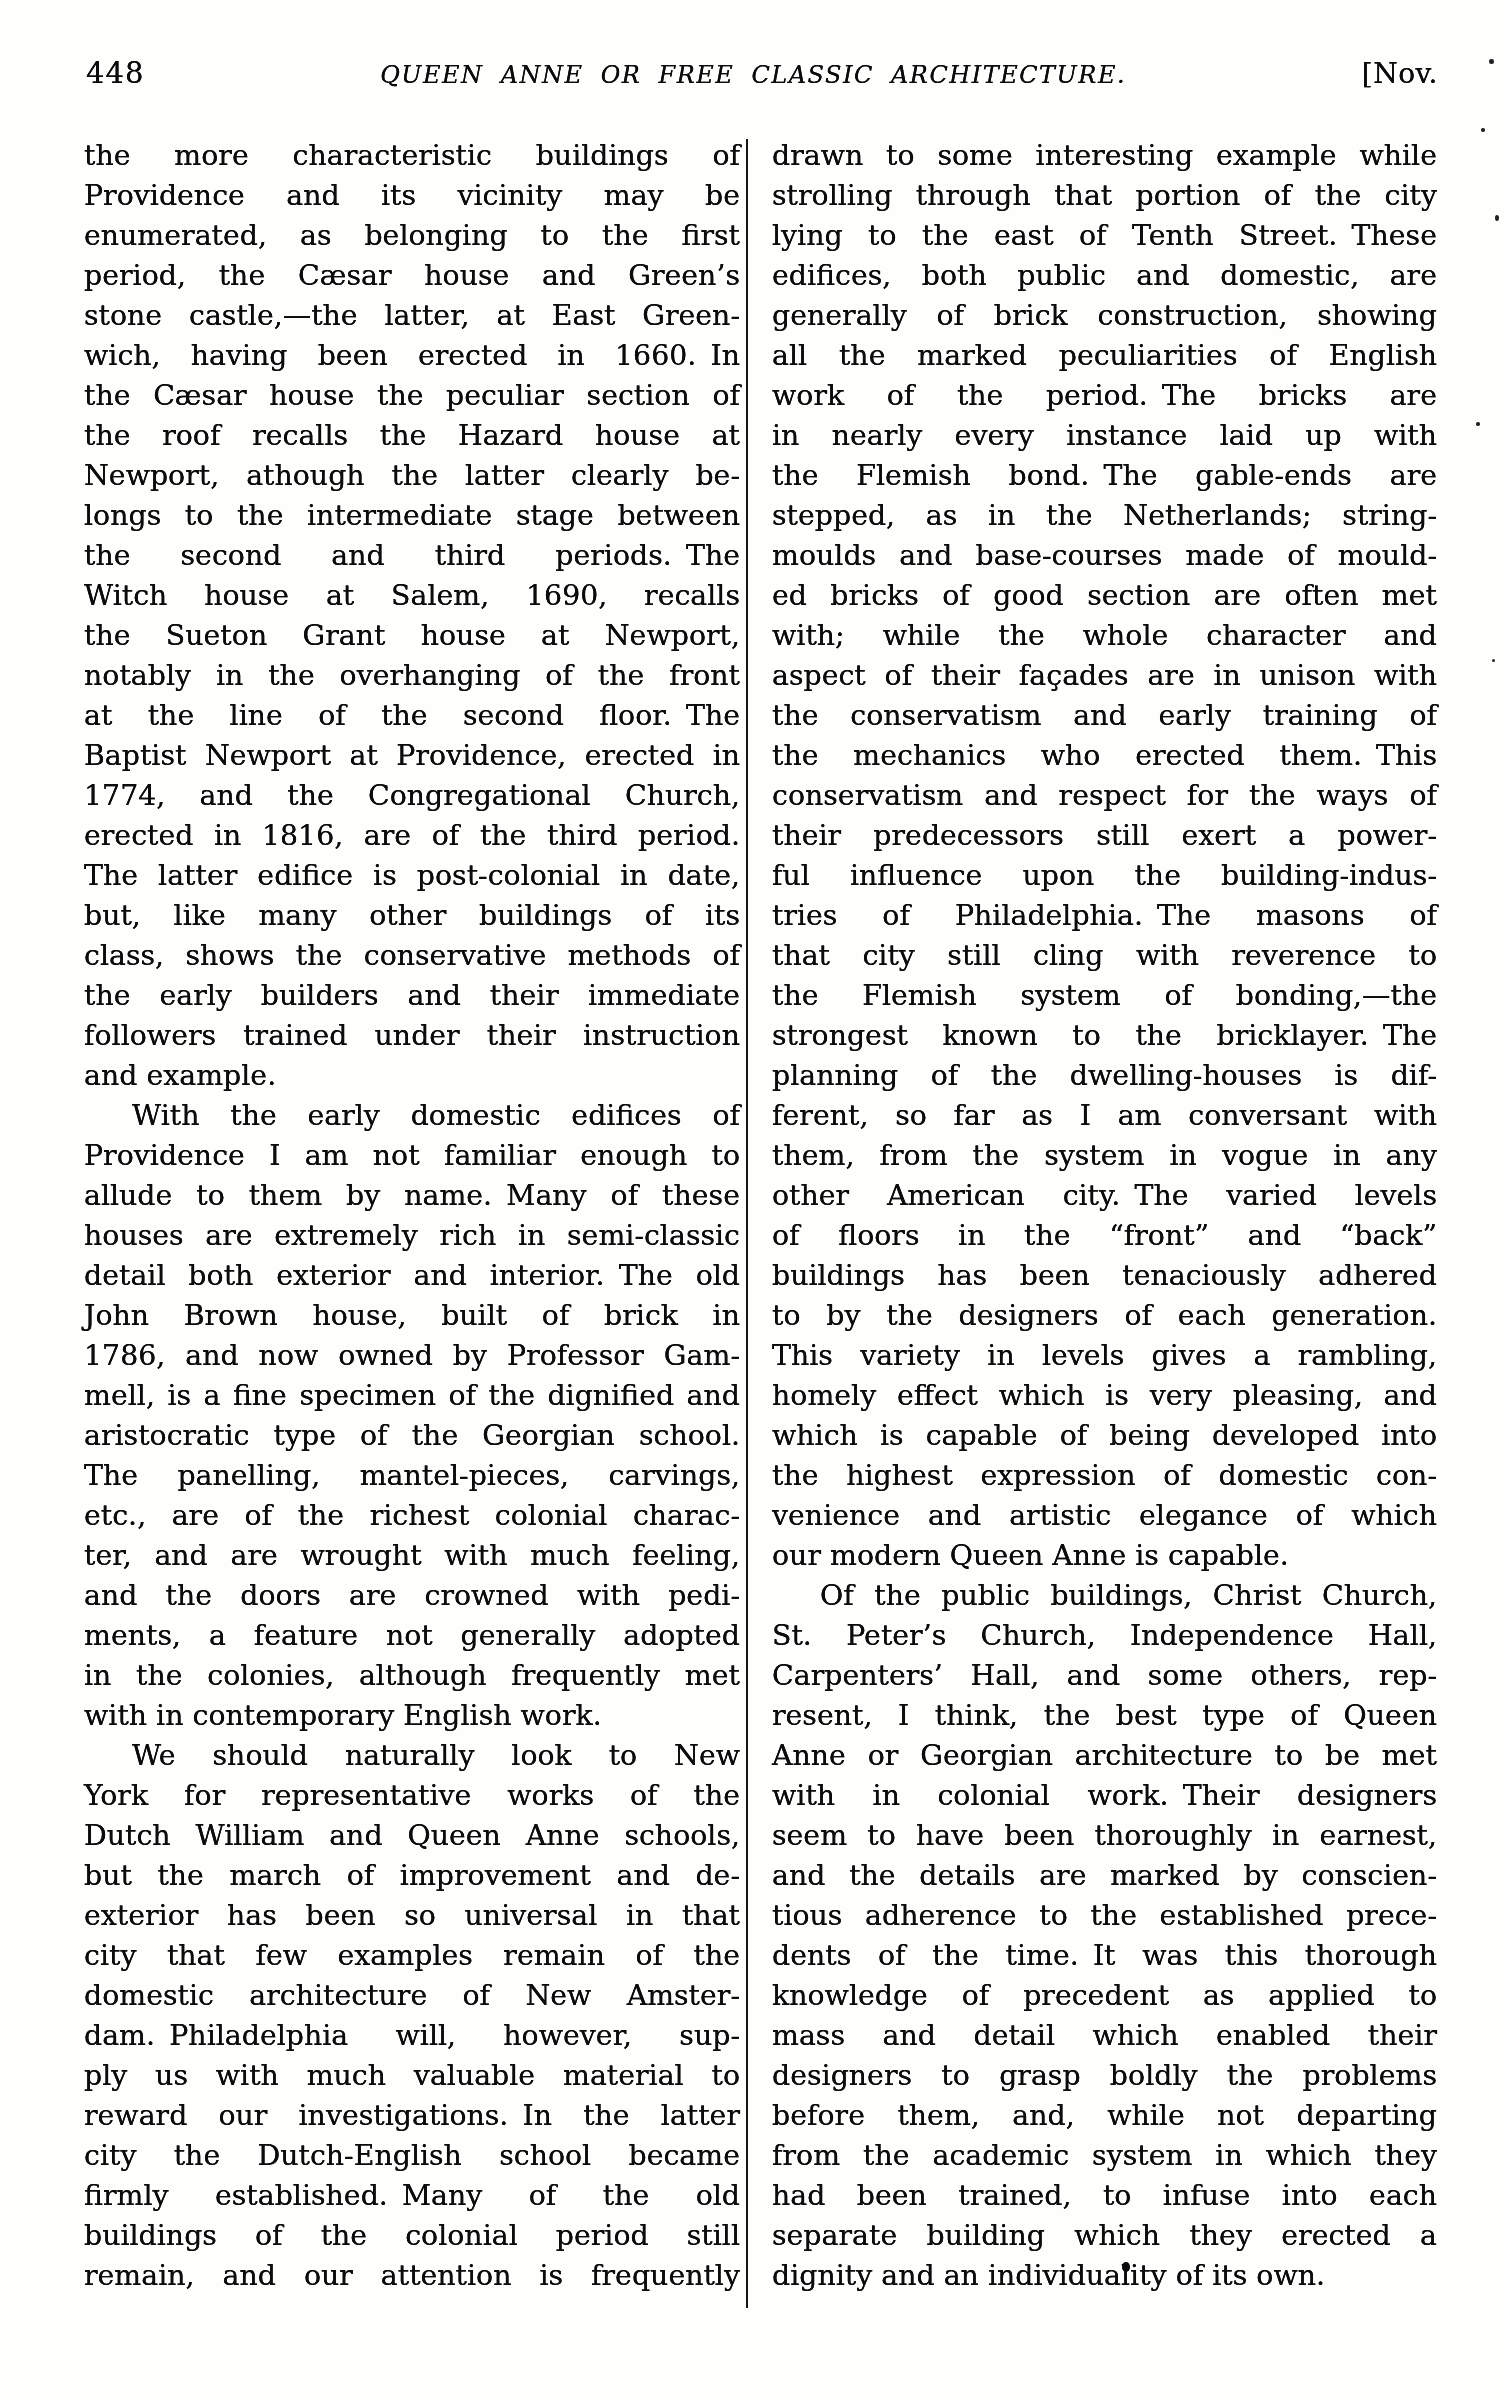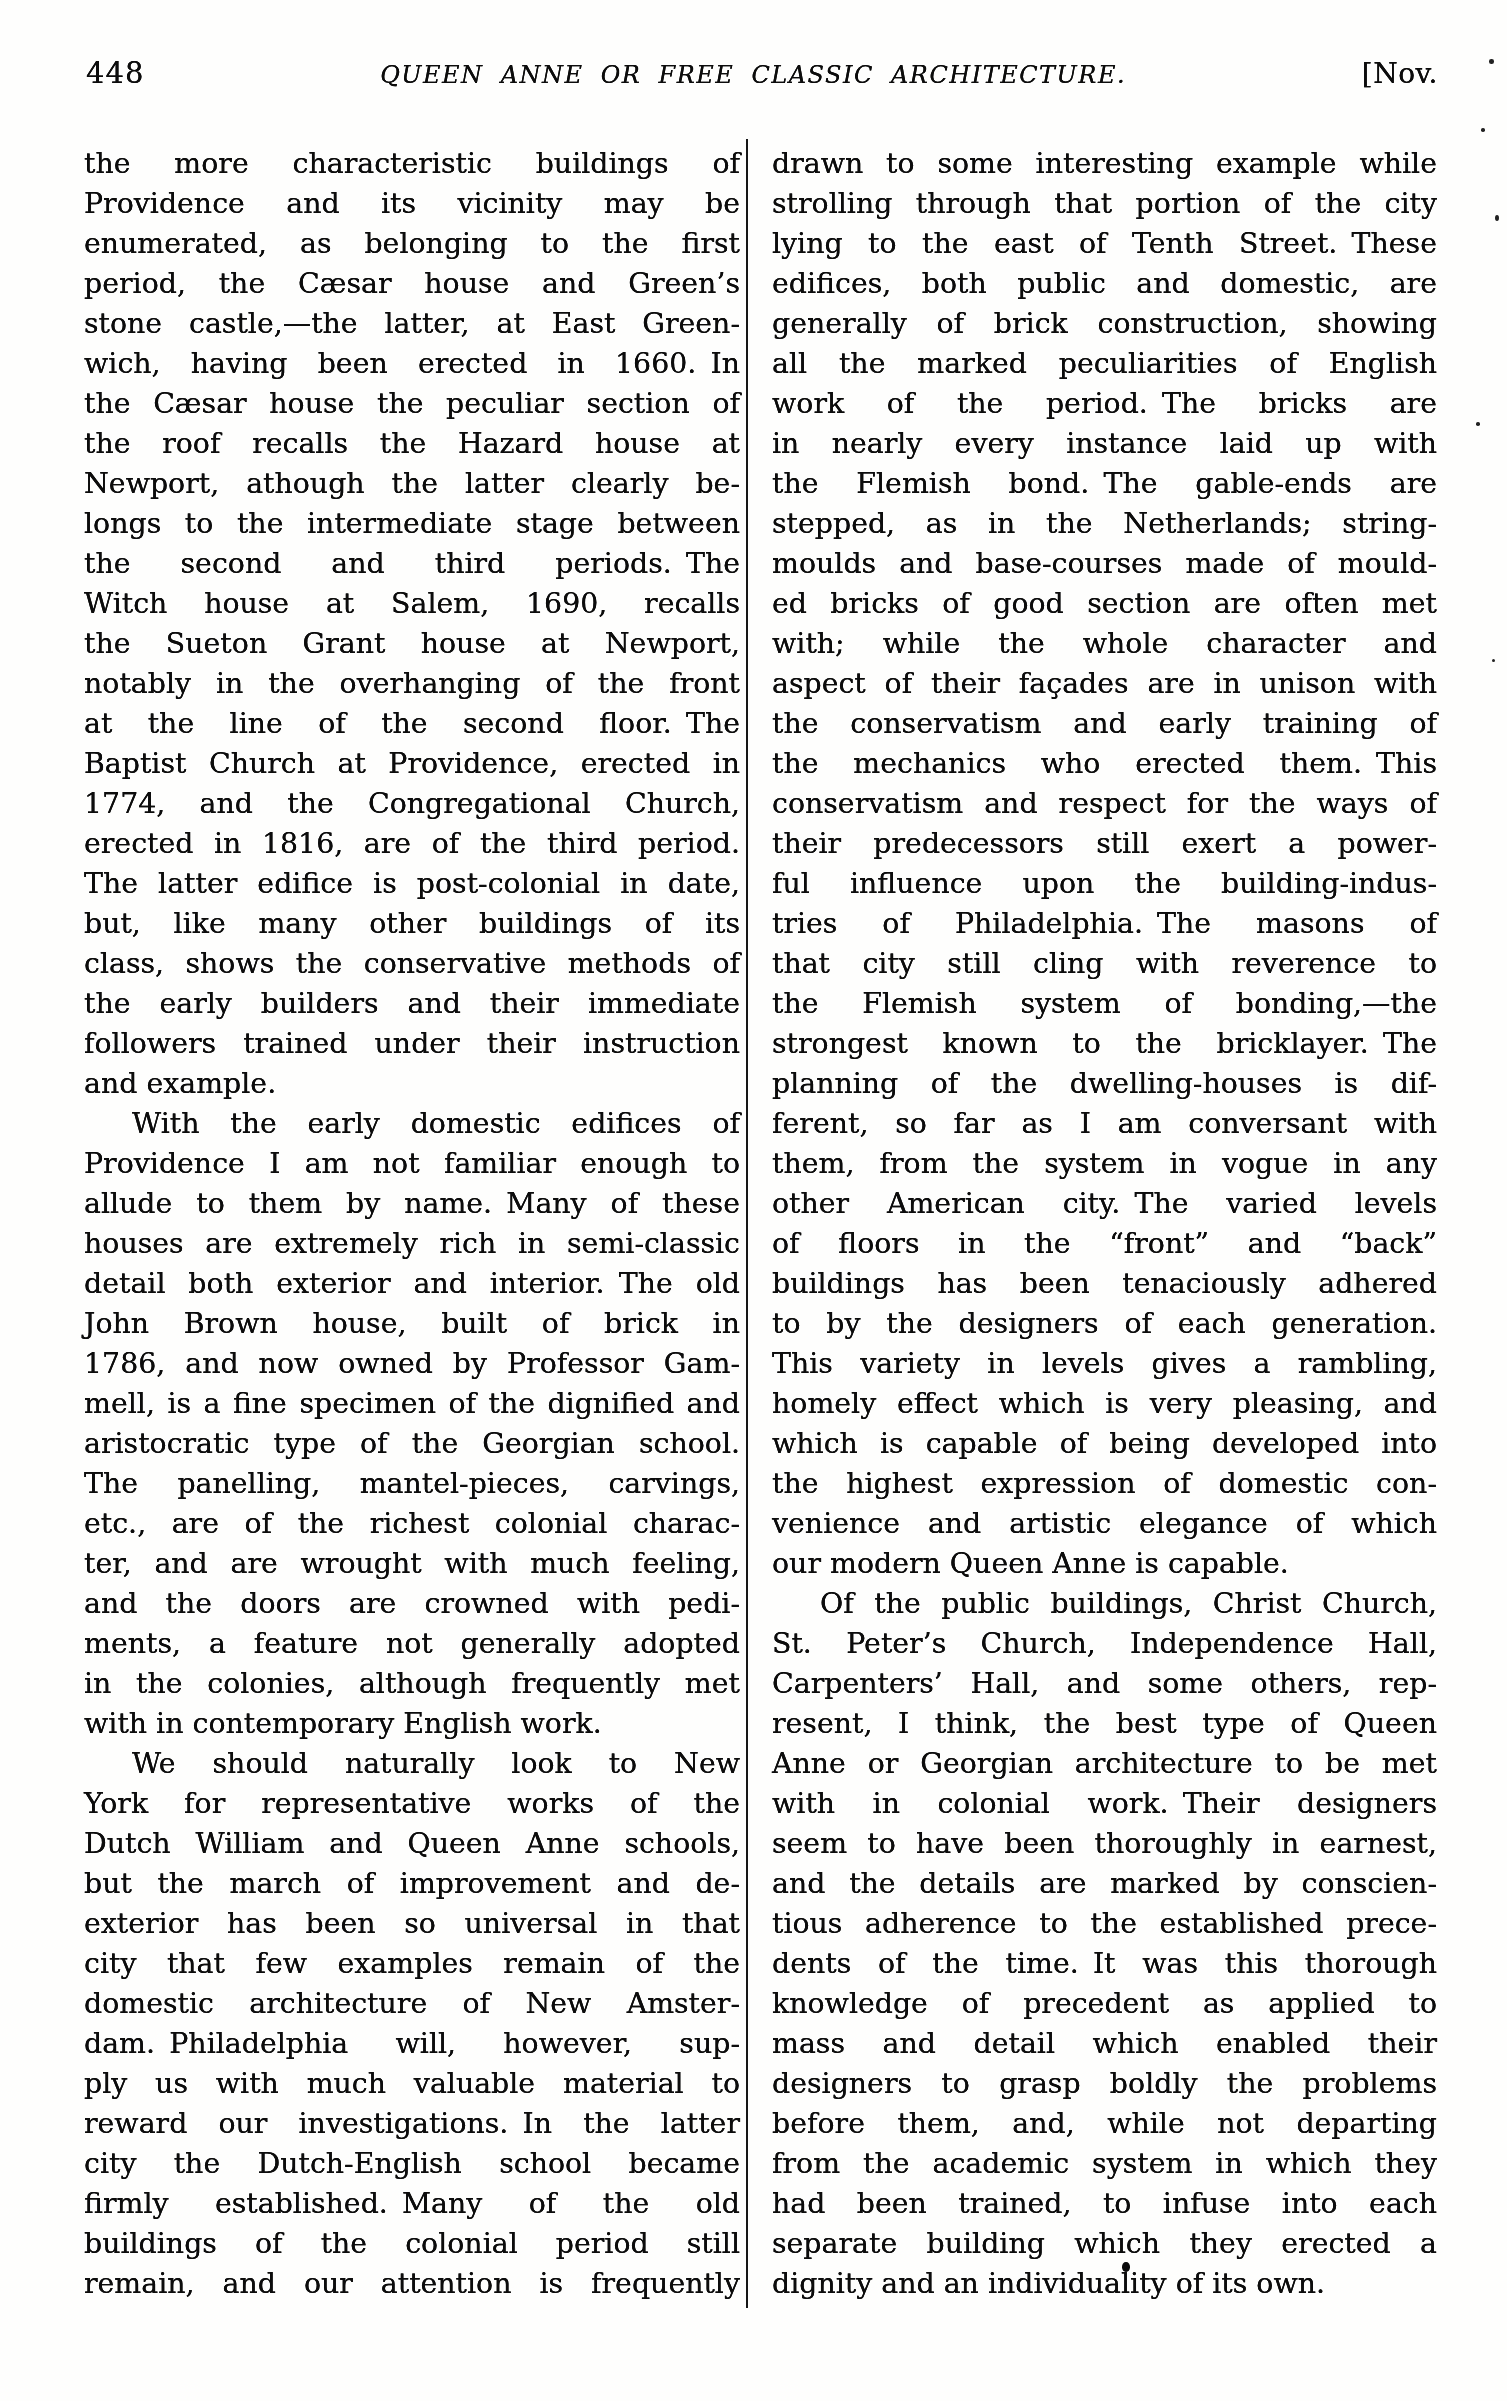--- a/index.html
+++ b/index.html
@@ -47,21 +47,20 @@
   }
   .issue-label {
     flex: 0 0 auto;
     font-size: 28px;
     letter-spacing: 0.5px;
     text-shadow: 0 0 0.5px #000;
   }
   .column {
     position: absolute;
     top: 136px;
-    margin-top: 8px;
   }
   .column-left {
     left: 84px;
     width: 656px;
   }
   .column-right {
     left: 772px;
     width: 665px;
   }
   .line {
@@ -119,21 +118,21 @@
       <div class="line">wich, having been erected in 1660. In</div>
       <div class="line">the Cæsar house the peculiar section of</div>
       <div class="line">the roof recalls the Hazard house at</div>
       <div class="line">Newport, athough the latter clearly be-</div>
       <div class="line">longs to the intermediate stage between</div>
       <div class="line">the second and third periods. The</div>
       <div class="line">Witch house at Salem, 1690, recalls</div>
       <div class="line">the Sueton Grant house at Newport,</div>
       <div class="line">notably in the overhanging of the front</div>
       <div class="line">at the line of the second floor. The</div>
-      <div class="line">Baptist Church at Providence, erected in</div>
+      <div class="line">Baptist Newport at Providence, erected in</div>
       <div class="line">1774, and the Congregational Church,</div>
       <div class="line">erected in 1816, are of the third period.</div>
       <div class="line">The latter edifice is post-colonial in date,</div>
       <div class="line">but, like many other buildings of its</div>
       <div class="line">class, shows the conservative methods of</div>
       <div class="line">the early builders and their immediate</div>
       <div class="line">followers trained under their instruction</div>
       <div class="line para-end">and example.</div>
       <div class="line indent">With the early domestic edifices of</div>
       <div class="line">Providence I am not familiar enough to</div>

